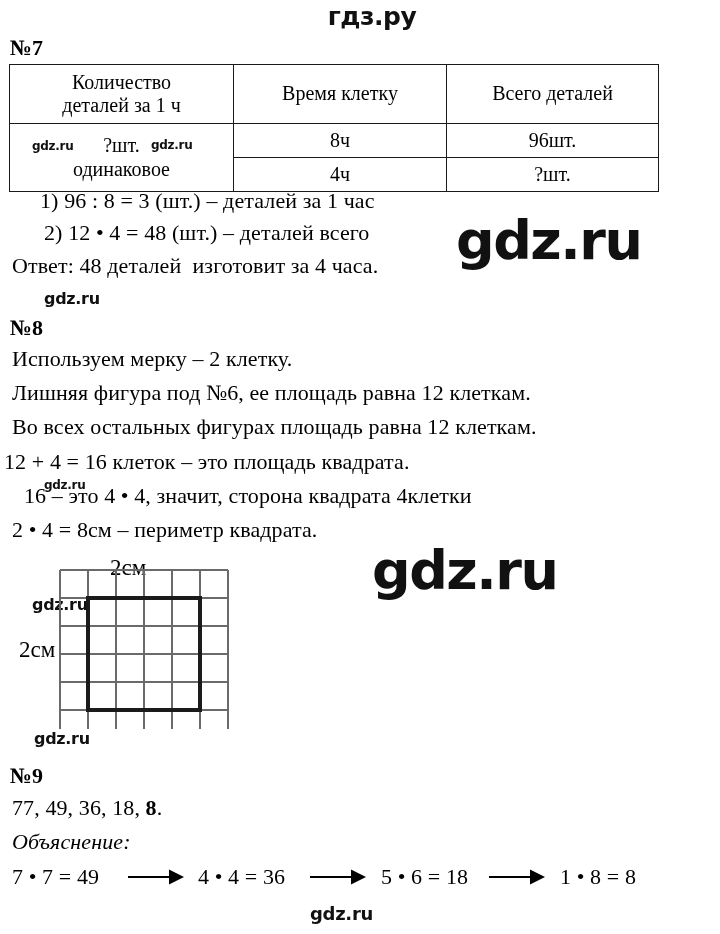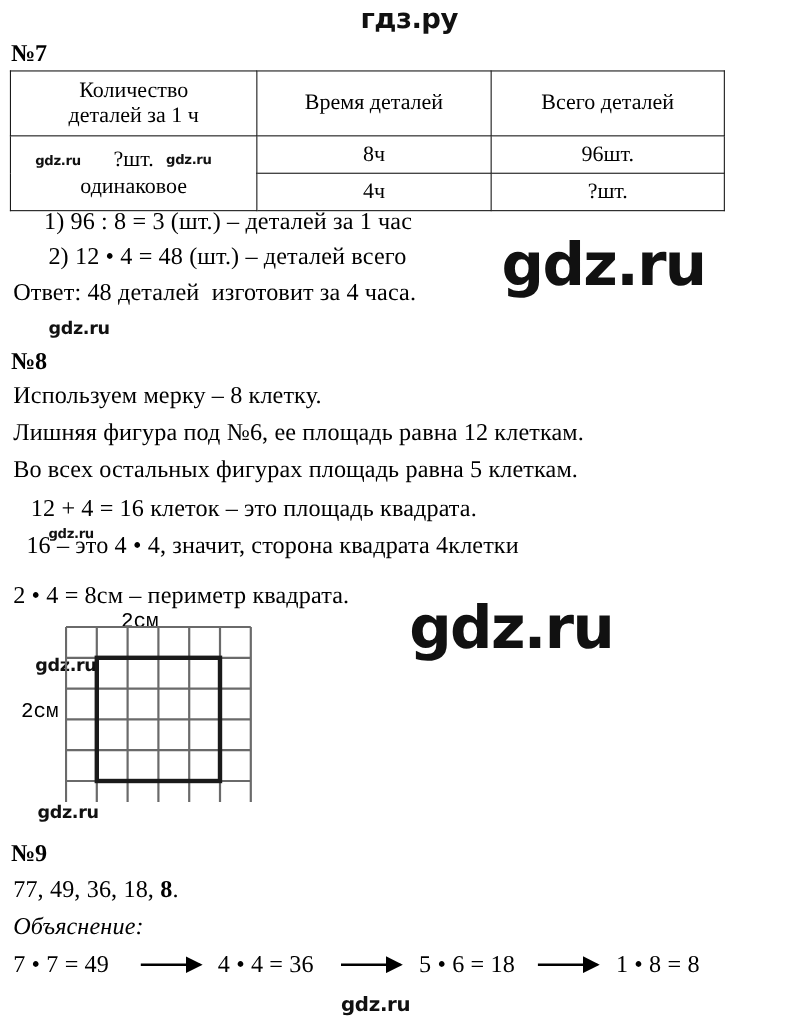--- a/index.html
+++ b/index.html
@@ -104,24 +104,23 @@
     position: absolute;
     left: 59px;
     top: 569px;
     width: 170px;
     height: 160px;
   }
   #figure svg { display: block; }
 
   .fig-label {
     position: absolute;
-    font-size: 19px;
+    font-size: 23px;
     line-height: 1;
     white-space: nowrap;
-    font-family: Liberation Mono, monospace;
   }
   #label-top { left: 110px; top: 556px; }
   #label-left { left: 19px; top: 638px; }
 </style>
 </head>
 <body>
 
 <div class="wm wm-head">гдз.ру</div>
 
 <div class="wm wm-big wm-big-1">gdz.ru</div>
@@ -140,21 +139,21 @@
 
 <table class="data-table">
   <colgroup>
     <col class="col-a">
       <col class="col-b">
       <col class="col-c">
   </colgroup>
   <tbody>
     <tr>
       <td class="hdr-cell" rowspan="1">Количество<br>деталей за 1 ч</td>
-      <td class="hdr-cell">Время деталей</td>
+      <td class="hdr-cell">Время клетку</td>
       <td class="hdr-cell">Всего деталей</td>
     </tr>
     <tr>
       <td class="merged-cell" rowspan="2">
         <span class="m-top">?шт.</span>
         <span class="m-bot">одинаковое</span>
       </td>
       <td class="body-cell">8ч</td>
       <td class="body-cell">96шт.</td>
     </tr>
@@ -164,26 +163,26 @@
     </tr>
   </tbody>
 </table>
 
 <div class="line" style="left:40px; top:190px;">1) 96 : 8 = 3 (шт.) – деталей за 1 час</div>
 <div class="line" style="left:44px; top:222px;text-align:center;">2) 12 • 4 = 48 (шт.) – деталей всего</div>
 <div class="line" style="left:12px; top:255px;">Ответ: 48 деталей  изготовит за 4 часа.</div>
 
 <div class="task-no" id="task8-no">№8</div>
 
-<div class="line" style="left:12px; top:348px;">Используем мерку – 8 клетку.</div>
+<div class="line" style="left:12px; top:348px;">Используем мерку – 2 клетку.</div>
 <div class="line" style="left:12px; top:382px;">Лишняя фигура под №6, ее площадь равна 12 клеткам.</div>
-<div class="line" style="left:12px; top:416px;">Во всех остальных фигурах площадь равна 5 клеткам.</div>
-<div class="line" style="left:28px; top:451px;">12 + 4 = 16 клеток – это площадь квадрата.</div>
+<div class="line" style="left:12px; top:416px;">Во всех остальных фигурах площадь равна 12 клеткам.</div>
+<div class="line" style="left:4px; top:451px;">12 + 4 = 16 клеток – это площадь квадрата.</div>
 <div class="line" style="left:24px; top:485px;">16 – это 4 • 4, значит, сторона квадрата 4клетки</div>
-<div class="line" style="left:12px; top:519px;margin-top:11px;">2 • 4 = 8см – периметр квадрата.</div>
+<div class="line" style="left:12px; top:519px;">2 • 4 = 8см – периметр квадрата.</div>
 
 <div class="fig-label" id="label-top">2см</div>
 <div class="fig-label" id="label-left">2см</div>
 
 <div id="figure">
   <svg width="170" height="160" viewBox="0 0 170 160" xmlns="http://www.w3.org/2000/svg">
     <g id="grid-lines">
         <line x1="1" y1="1" x2="1" y2="169" stroke="#6a6a6a" stroke-width="2"></line>
         <line x1="29" y1="1" x2="29" y2="169" stroke="#6a6a6a" stroke-width="2"></line>
         <line x1="57" y1="1" x2="57" y2="169" stroke="#6a6a6a" stroke-width="2"></line>

